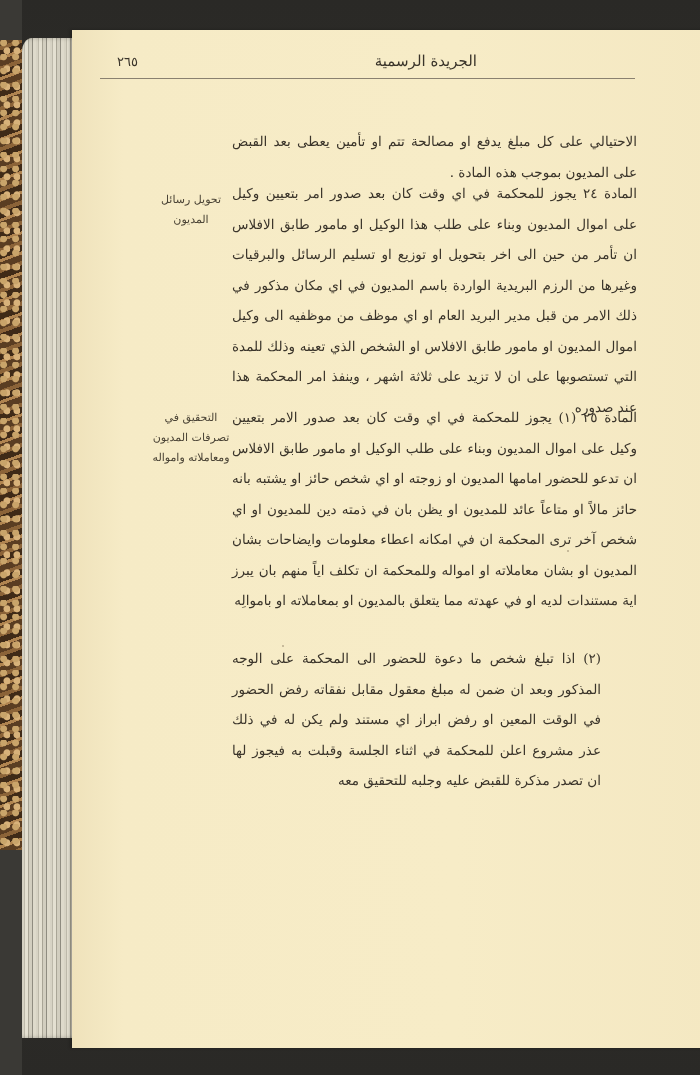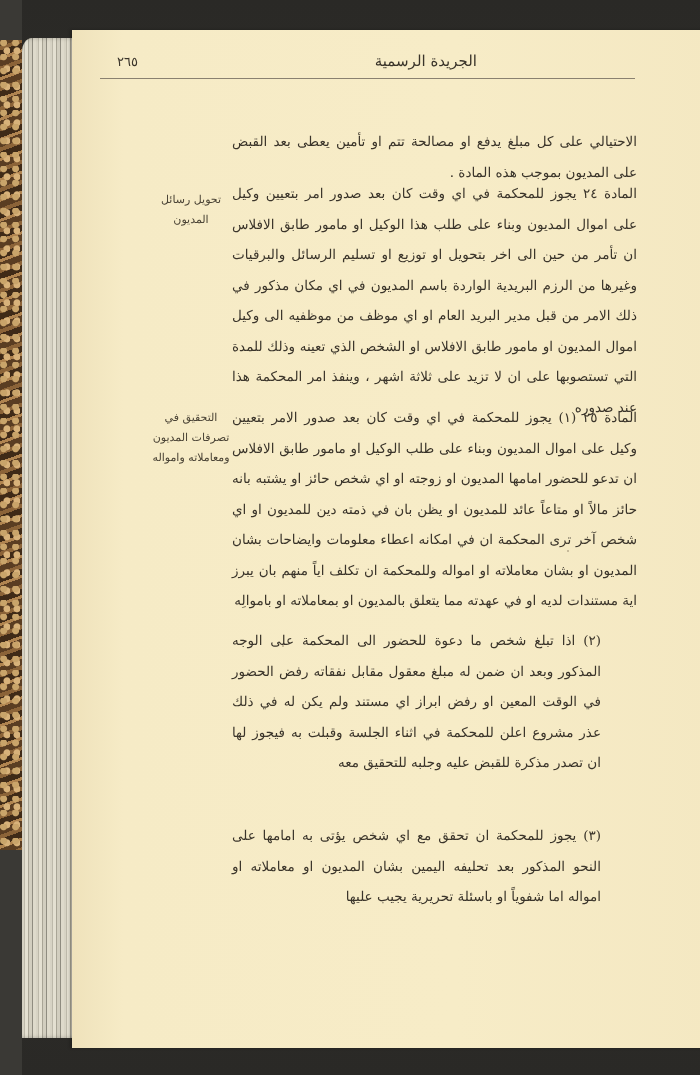--- a/index.html
+++ b/index.html
@@ -94,21 +94,20 @@
     <div class="header-rule"></div>
 
     <div class="text para" style="top:64px;margin-top:32px;">الاحتيالي على كل مبلغ يدفع او مصالحة تتم او تأمين يعطى بعد القبض على المديون بموجب هذه المادة .</div>
 
     <div class="text para" style="top:148px;">المادة ٢٤ يجوز للمحكمة في اي وقت كان بعد صدور امر بتعيين وكيل على اموال المديون وبناء على طلب هذا الوكيل او مامور طابق الافلاس ان تأمر من حين الى اخر بتحويل او توزيع او تسليم الرسائل والبرقيات وغيرها من الرزم البريدية الواردة باسم المديون في اي مكان مذكور في ذلك الامر من قبل مدير البريد العام او اي موظف من موظفيه الى وكيل اموال المديون او مامور طابق الافلاس او الشخص الذي تعينه وذلك للمدة التي تستصوبها على ان لا تزيد على ثلاثة اشهر ، وينفذ امر المحكمة هذا عند صدوره</div>
     <div class="text margin-note" style="top:160px;">تحويل رسائل المديون</div>
 
     <div class="text para" style="top:372px;">المادة ٢٥ (١) يجوز للمحكمة في اي وقت كان بعد صدور الامر بتعيين وكيل على اموال المديون وبناء على طلب الوكيل او مامور طابق الافلاس ان تدعو للحضور امامها المديون او زوجته او اي شخص حائز او يشتبه بانه حائز مالاً او متاعاً عائد للمديون او يظن بان في ذمته دين للمديون او اي شخص آخر ترى المحكمة ان في امكانه اعطاء معلومات وايضاحات بشان المديون او بشان معاملاته او امواله وللمحكمة ان تكلف اياً منهم بان يبرز اية مستندات لديه او في عهدته مما يتعلق بالمديون او بمعاملاته او باموالِه</div>
     <div class="text margin-note" style="top:378px;">التحقيق في تصرفات المديون ومعاملاته وامواله</div>
 
-    <div class="text para indent" style="top:595px; width:369px;">(٢) اذا تبلغ شخص ما دعوة للحضور الى المحكمة على الوجه المذكور وبعد ان ضمن له مبلغ معقول مقابل نفقاته رفض الحضور في الوقت المعين او رفض ابراز اي مستند ولم يكن له في ذلك عذر مشروع اعلن للمحكمة في اثناء الجلسة وقبلت به فيجوز لها ان تصدر مذكرة للقبض عليه وجلبه للتحقيق معه</div>
+    <div class="text para indent" style="top:613px; width:369px;">(٢) اذا تبلغ شخص ما دعوة للحضور الى المحكمة على الوجه المذكور وبعد ان ضمن له مبلغ معقول مقابل نفقاته رفض الحضور في الوقت المعين او رفض ابراز اي مستند ولم يكن له في ذلك عذر مشروع اعلن للمحكمة في اثناء الجلسة وقبلت به فيجوز لها ان تصدر مذكرة للقبض عليه وجلبه للتحقيق معه</div>
 
-    <div class="text para indent" style="top:790px; width:369px;">(٣) يجوز للمحكمة ان تحقق مع اي شخص يؤتى به امامها على النحو المذكور بعد تحليفه اليمين بشان المديون او معاملاته او امواله اما شفوياً او باسئلة تحريرية يجيب عليها</div>
 
 
     <div class="spot" style="left:210px; top:615px;"></div>
     <div class="spot" style="left:495px; top:520px;"></div>
   </div>
 </div>
 
 </body></html>

